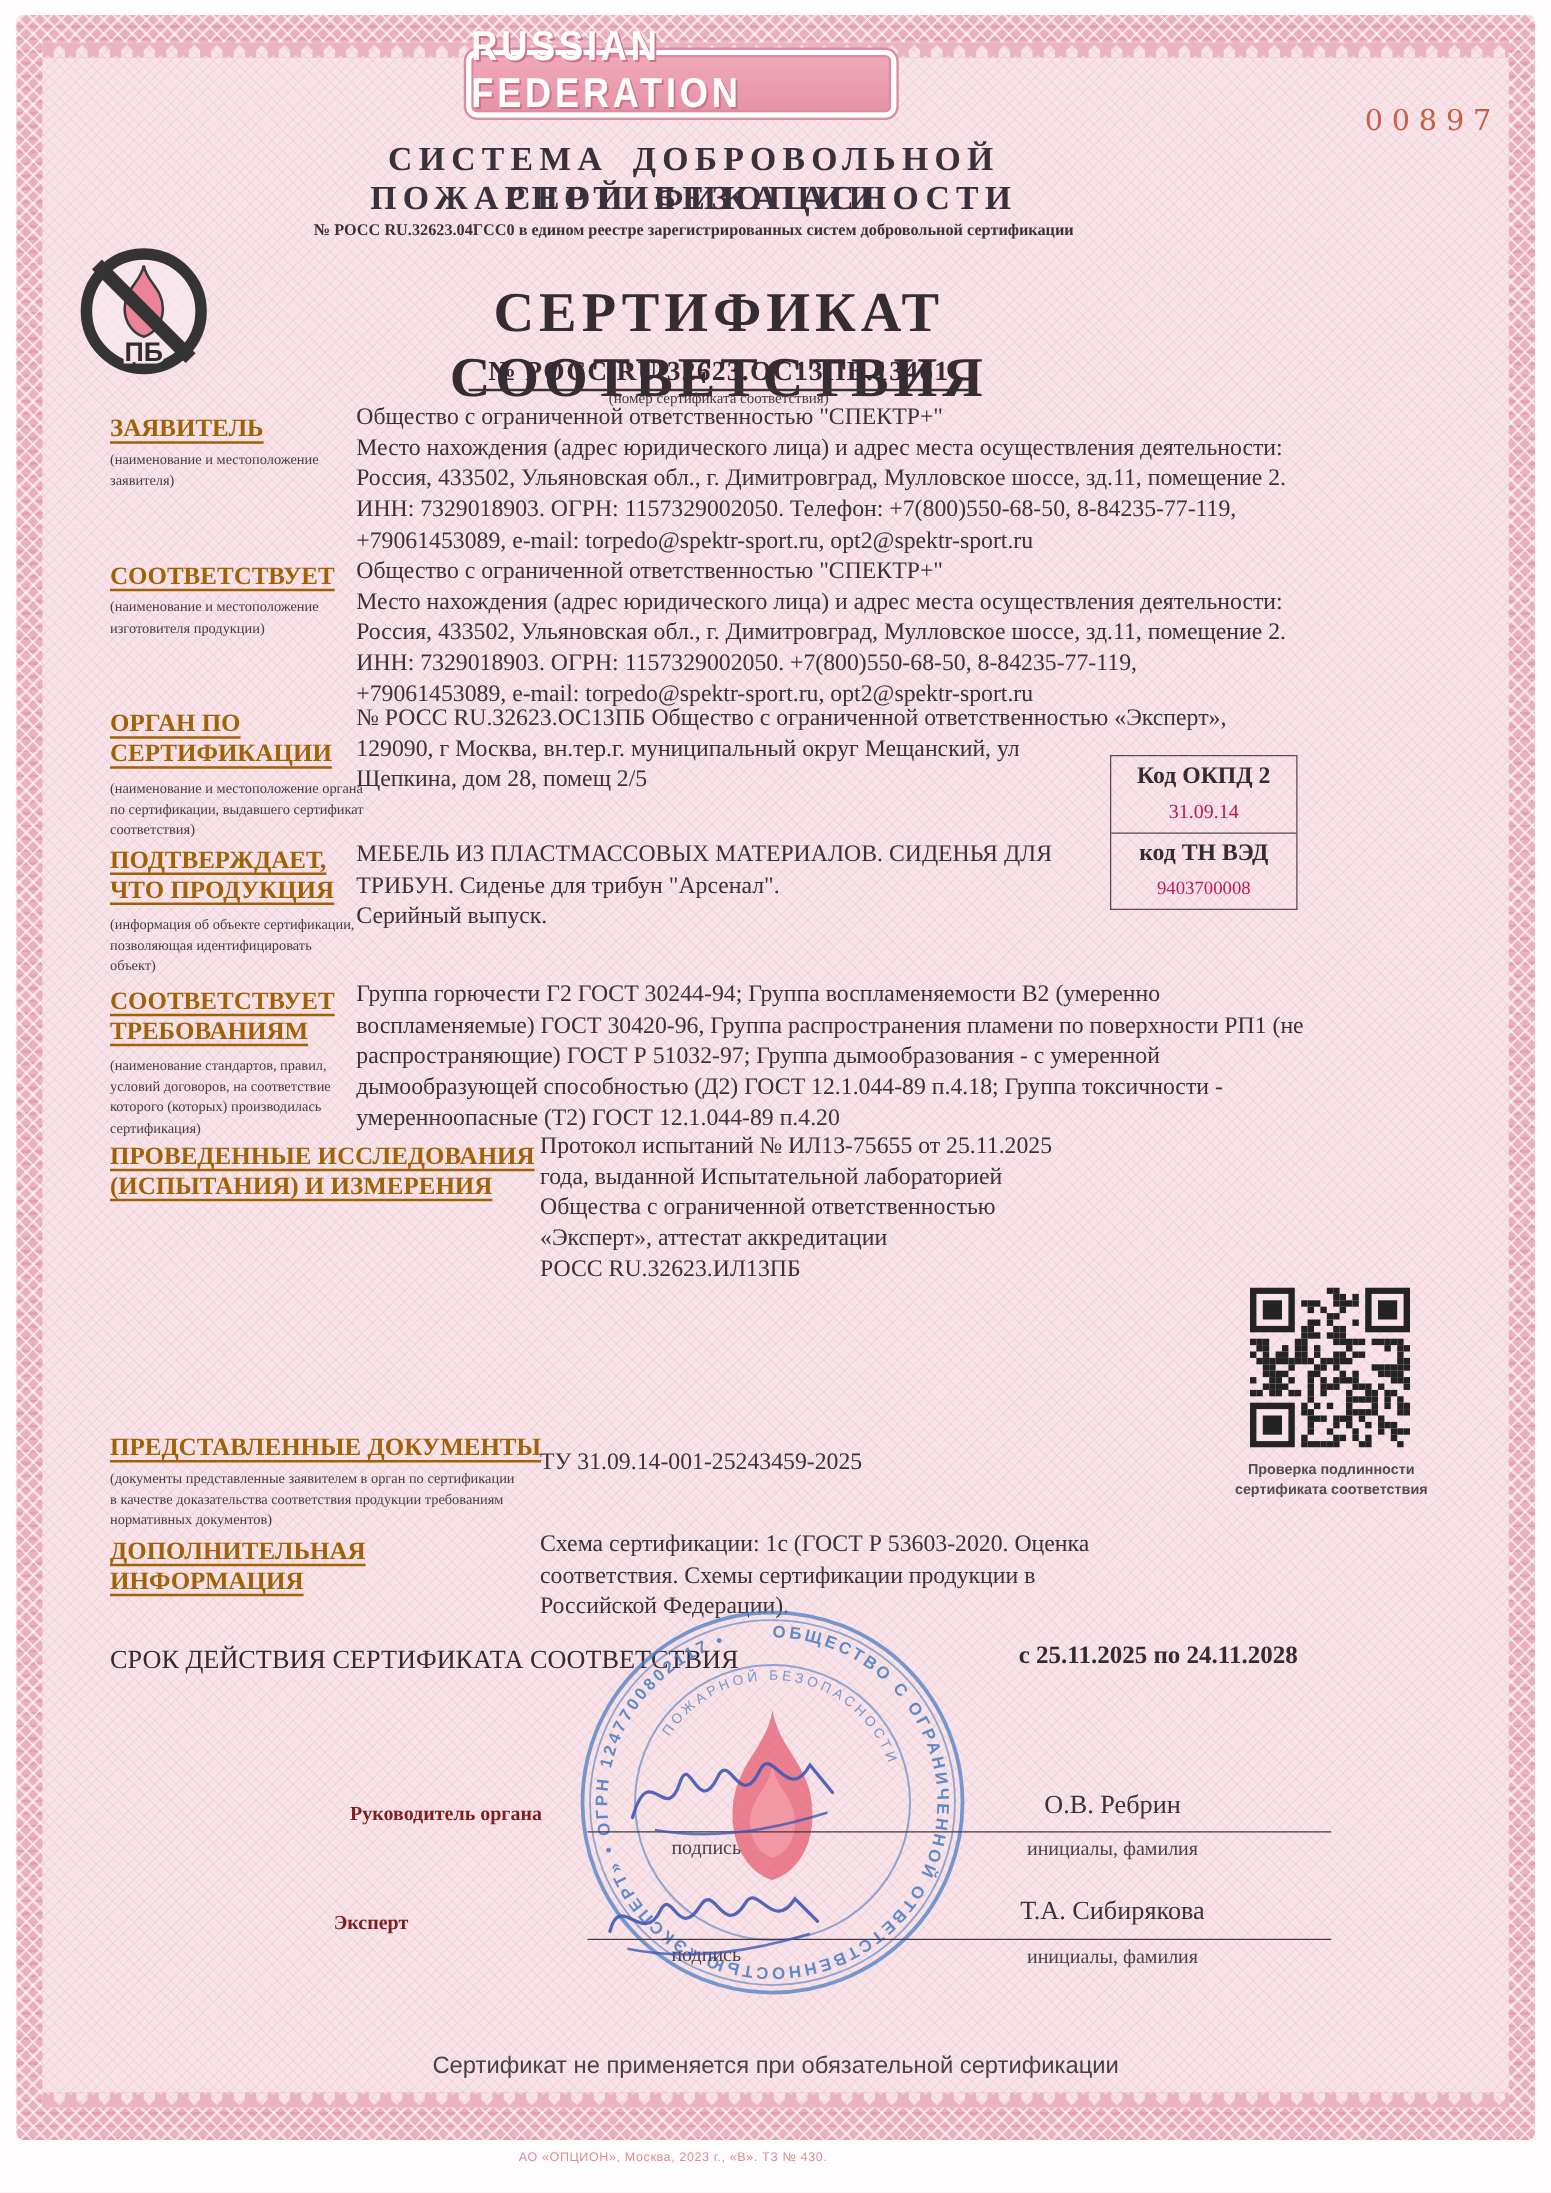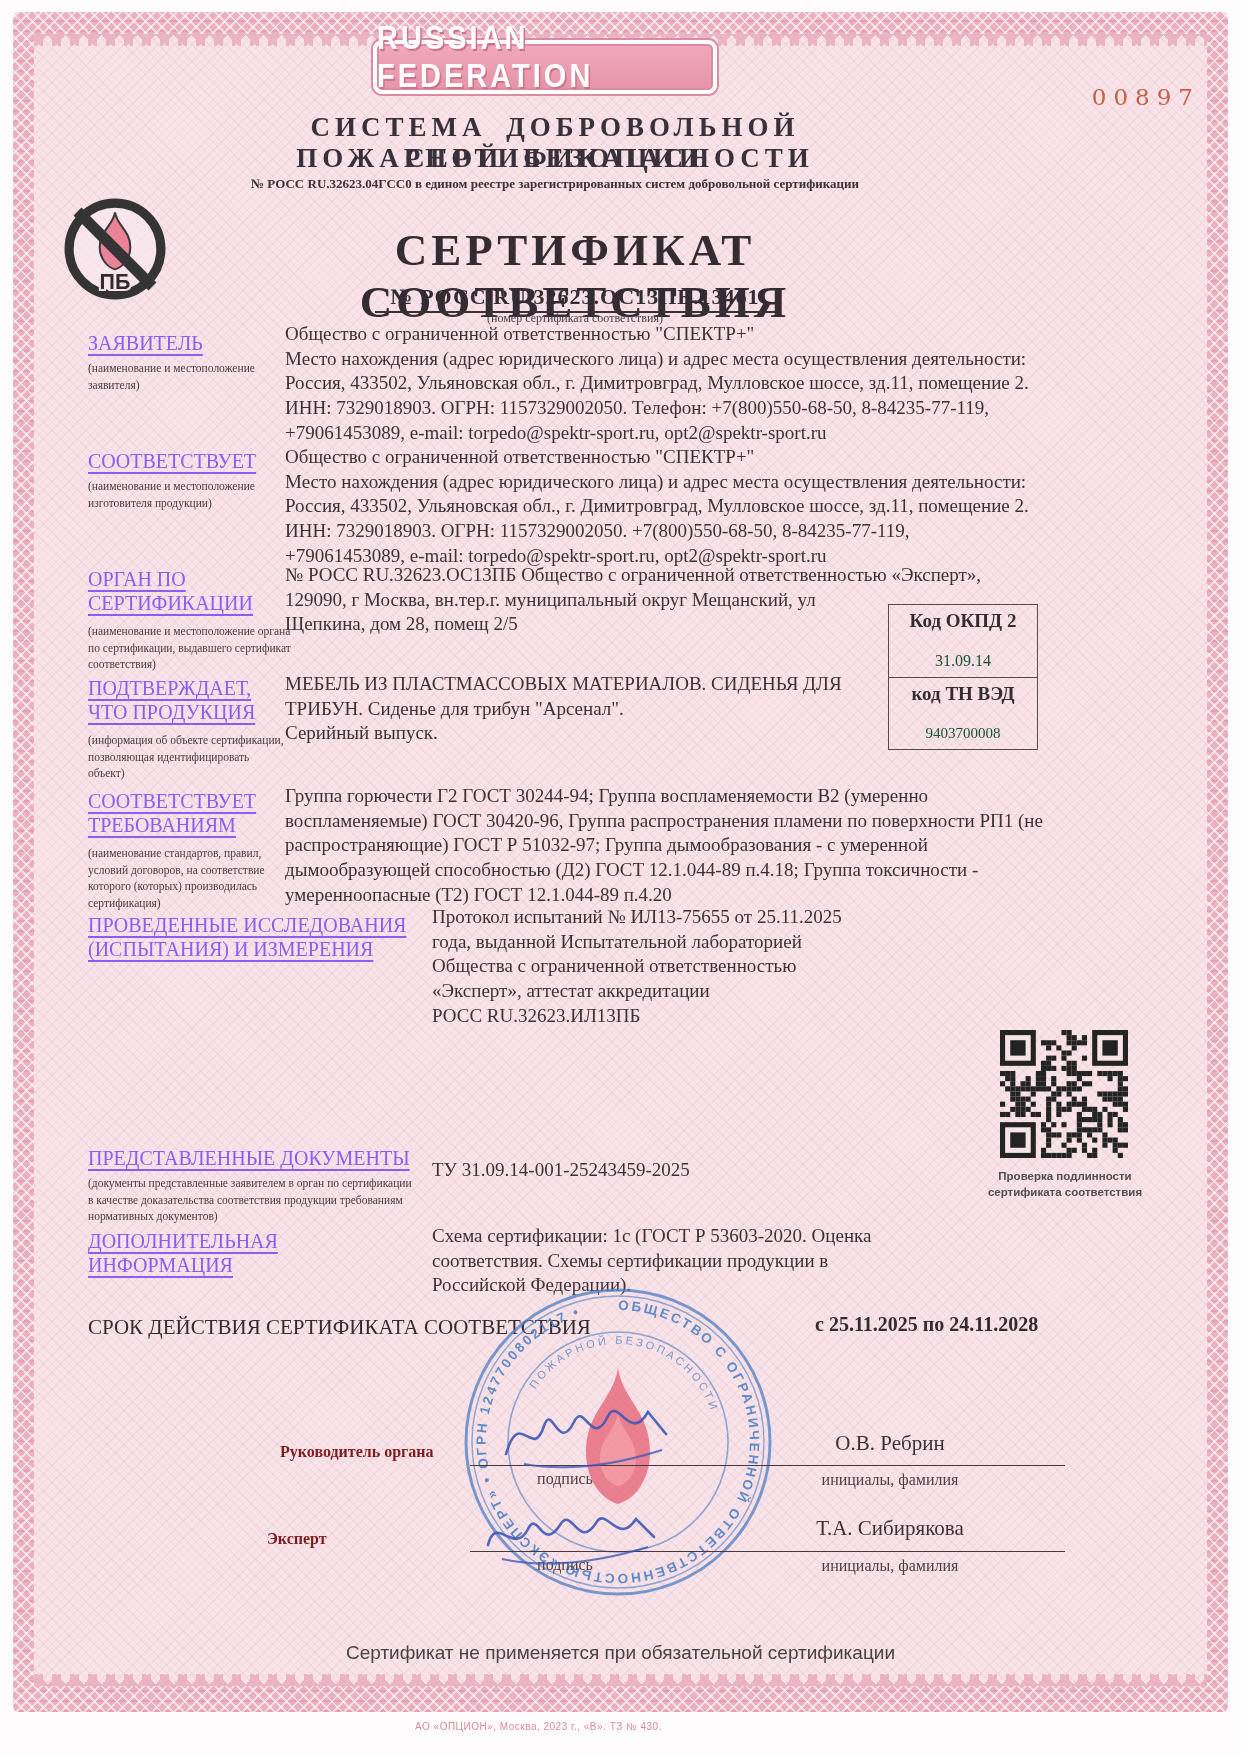--- a/index.html
+++ b/index.html
@@ -49,30 +49,30 @@
   .registry { left:155px; top:176px; width:800px; text-align:center;
     font-weight:bold; font-size:13px; color:#3b3138; }
 
   .big-title { left:175px; top:224px; width:800px; text-align:center;
     font-weight:bold; font-size:45px; letter-spacing:4px; color:#352c33; }
   .cert-num-wrap { left:175px; top:284px; width:800px; text-align:center; }
   .cert-num { display:inline-block; font-weight:bold; font-size:22px; letter-spacing:1px;
     color:#352c33; border-bottom:2.5px solid #3a3138; padding:0 16px 1px; }
   .cert-num-cap { left:175px; top:311px; width:800px; text-align:center; font-size:12px; color:#453c42; }
 
-  .label { font-weight:normal; font-size:20px; color:#8b5cf6; line-height:1.22;
+  .label { font-weight:bold; font-size:20px; color:#a16207; line-height:1.22;
     text-decoration:underline; text-decoration-thickness:1.8px; text-underline-offset:4px; }
   .sublabel { font-size:11.5px; color:#453c42; line-height:1.45; }
   .body-text { font-size:19px; color:#3a3237; line-height:1.3; white-space:pre-line; }
 
   .codes-box { left:888px; top:604px; width:150px; border:1.5px solid #54494f; }
   .codes-cell { padding:5px 4px 7px; text-align:center; }
   .codes-cell + .codes-cell { border-top:1.5px solid #54494f; }
   .codes-label { font-weight:bold; font-size:19px; color:#342c32; }
-  .codes-value { font-size:16px; color:#14532d; margin-top:20px; }
+  .codes-value { font-size:16px; color:#be185d; margin-top:9px; }
 
   .qr-caption { left:985px; top:1168px; width:160px; text-align:center;
     font-family:"Liberation Sans", sans-serif; font-weight:bold; font-size:11.5px;
     color:#4e4e52; line-height:1.4; }
 
   .validity-label { left:88px; top:1315px; font-weight:normal; font-size:21px; color:#332b31; }
   .validity-value { left:815px; top:1313px; font-weight:bold; font-size:20px; color:#332b31; }
 
   .sig-role { font-weight:bold; font-size:16px; color:#7f1d1d; }
   .sig-line { border-top:1.6px solid #43393f; height:0; }

